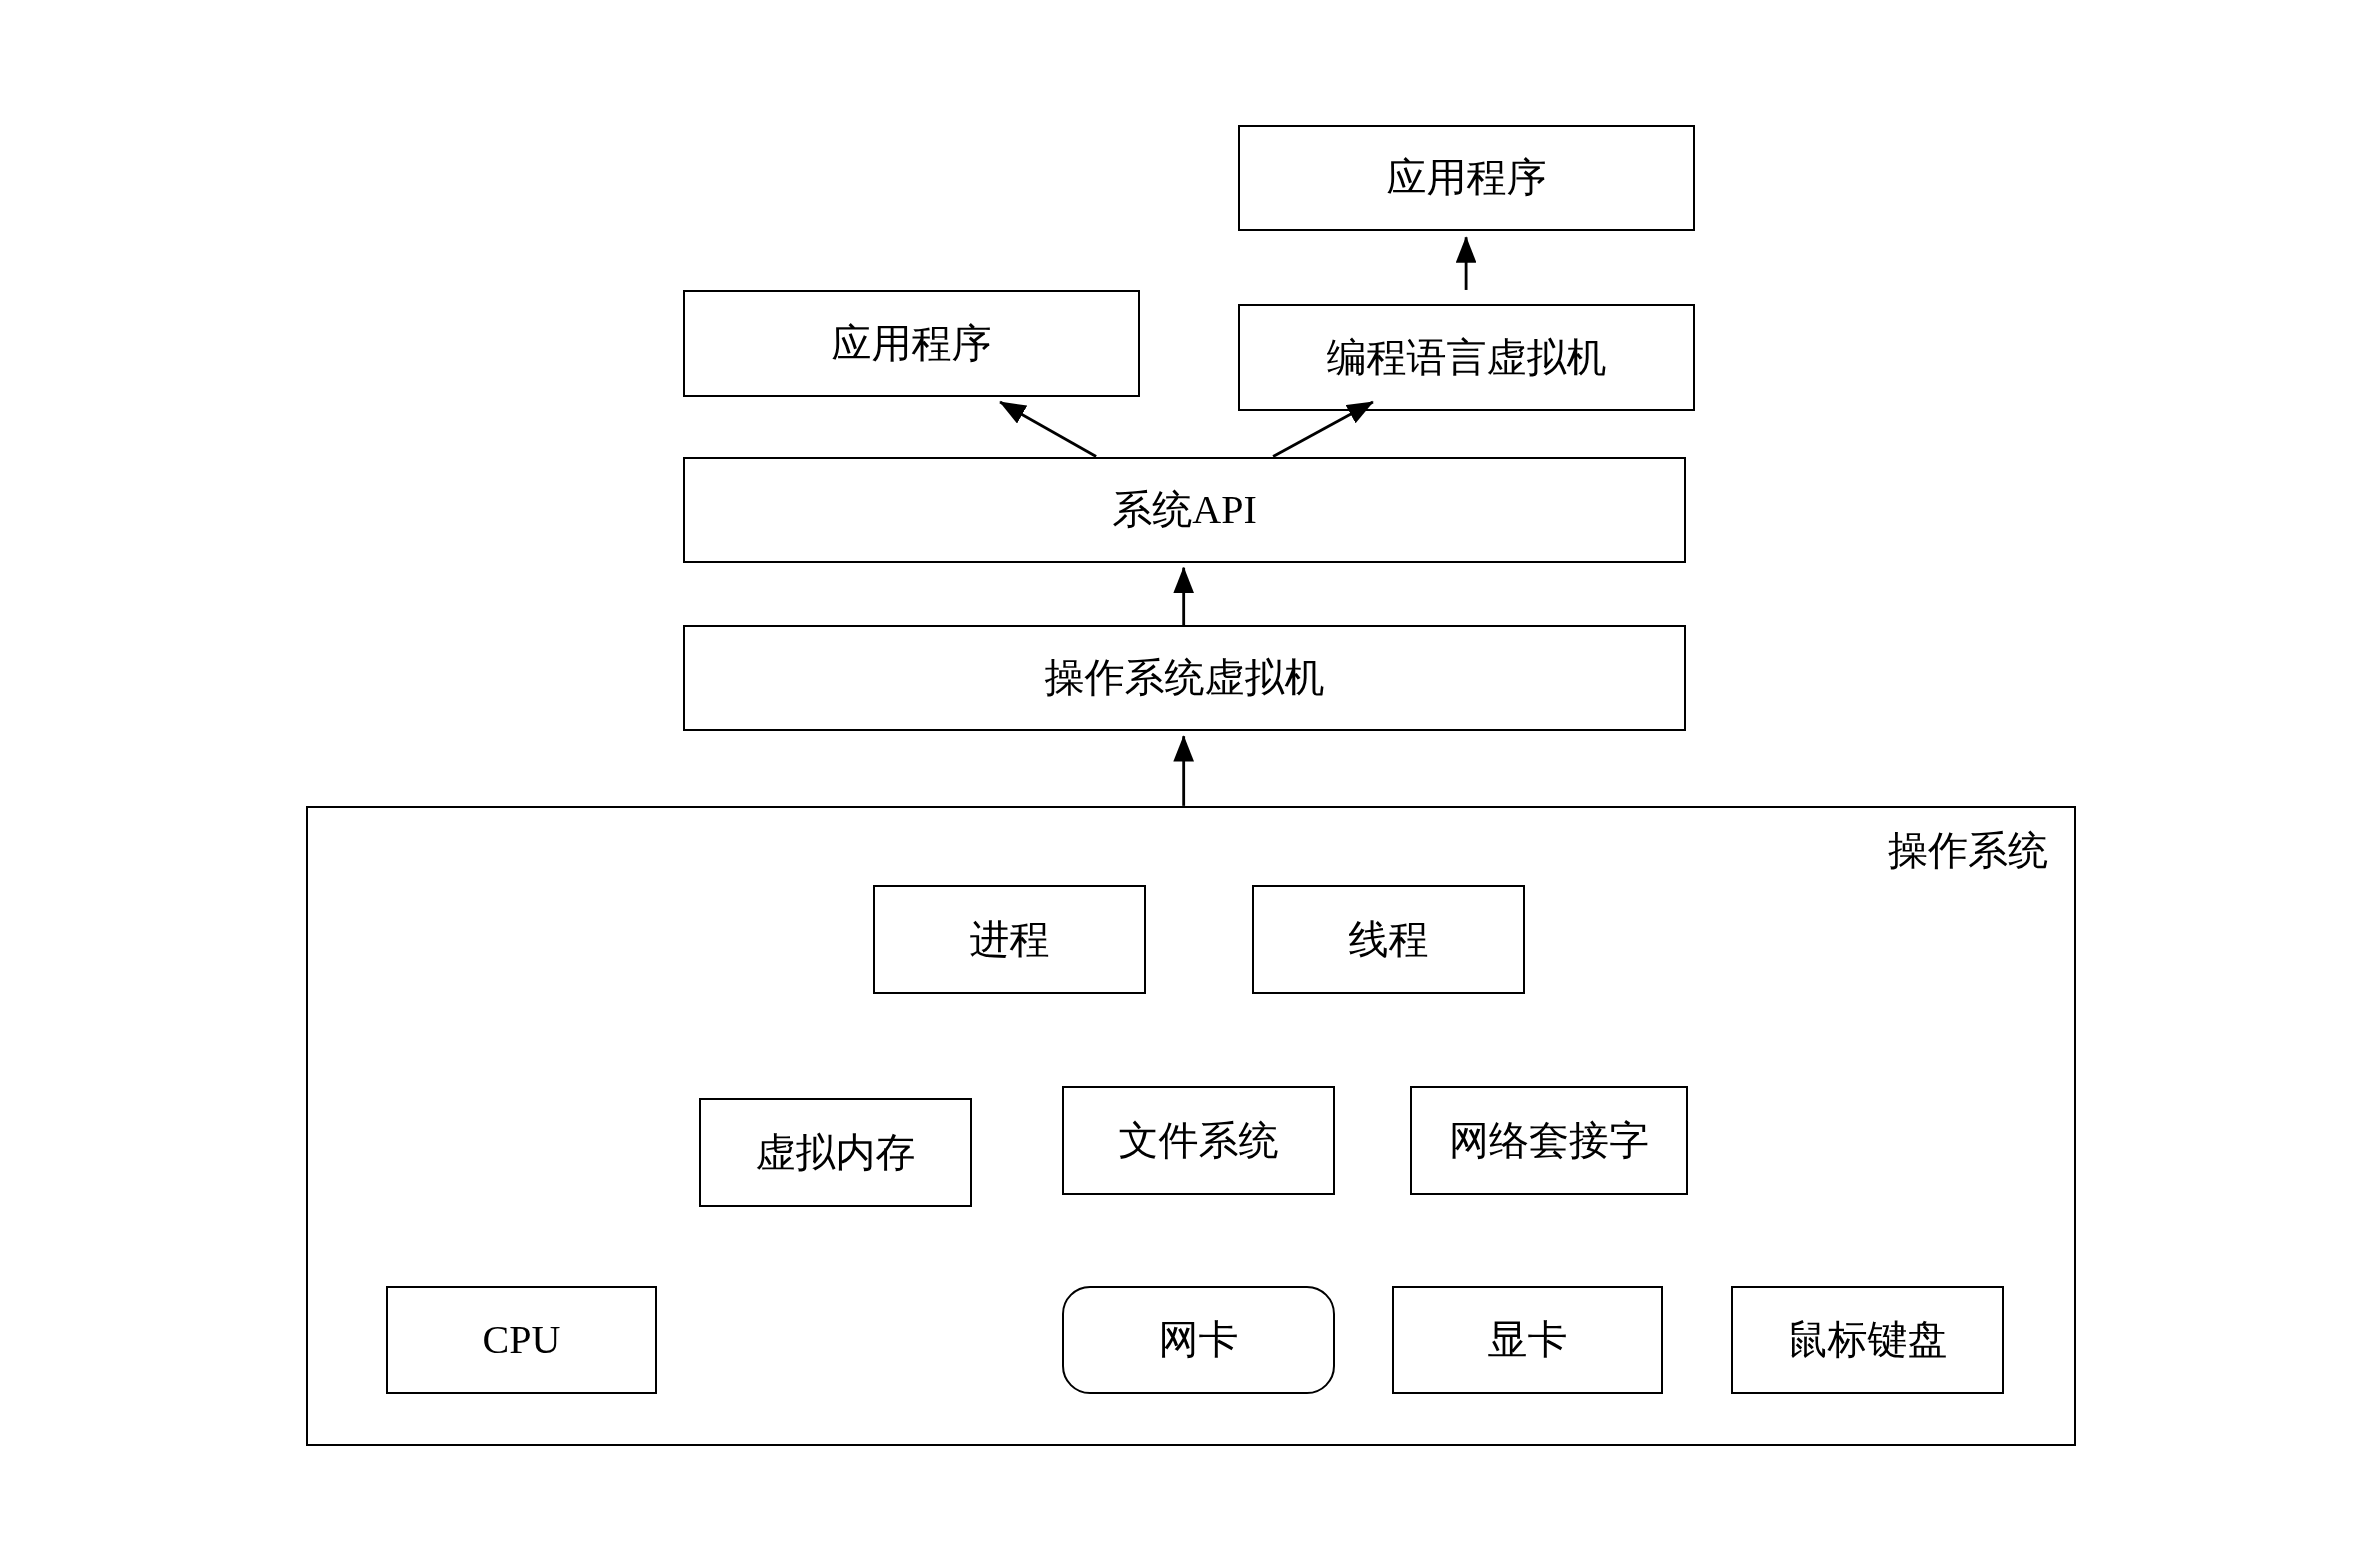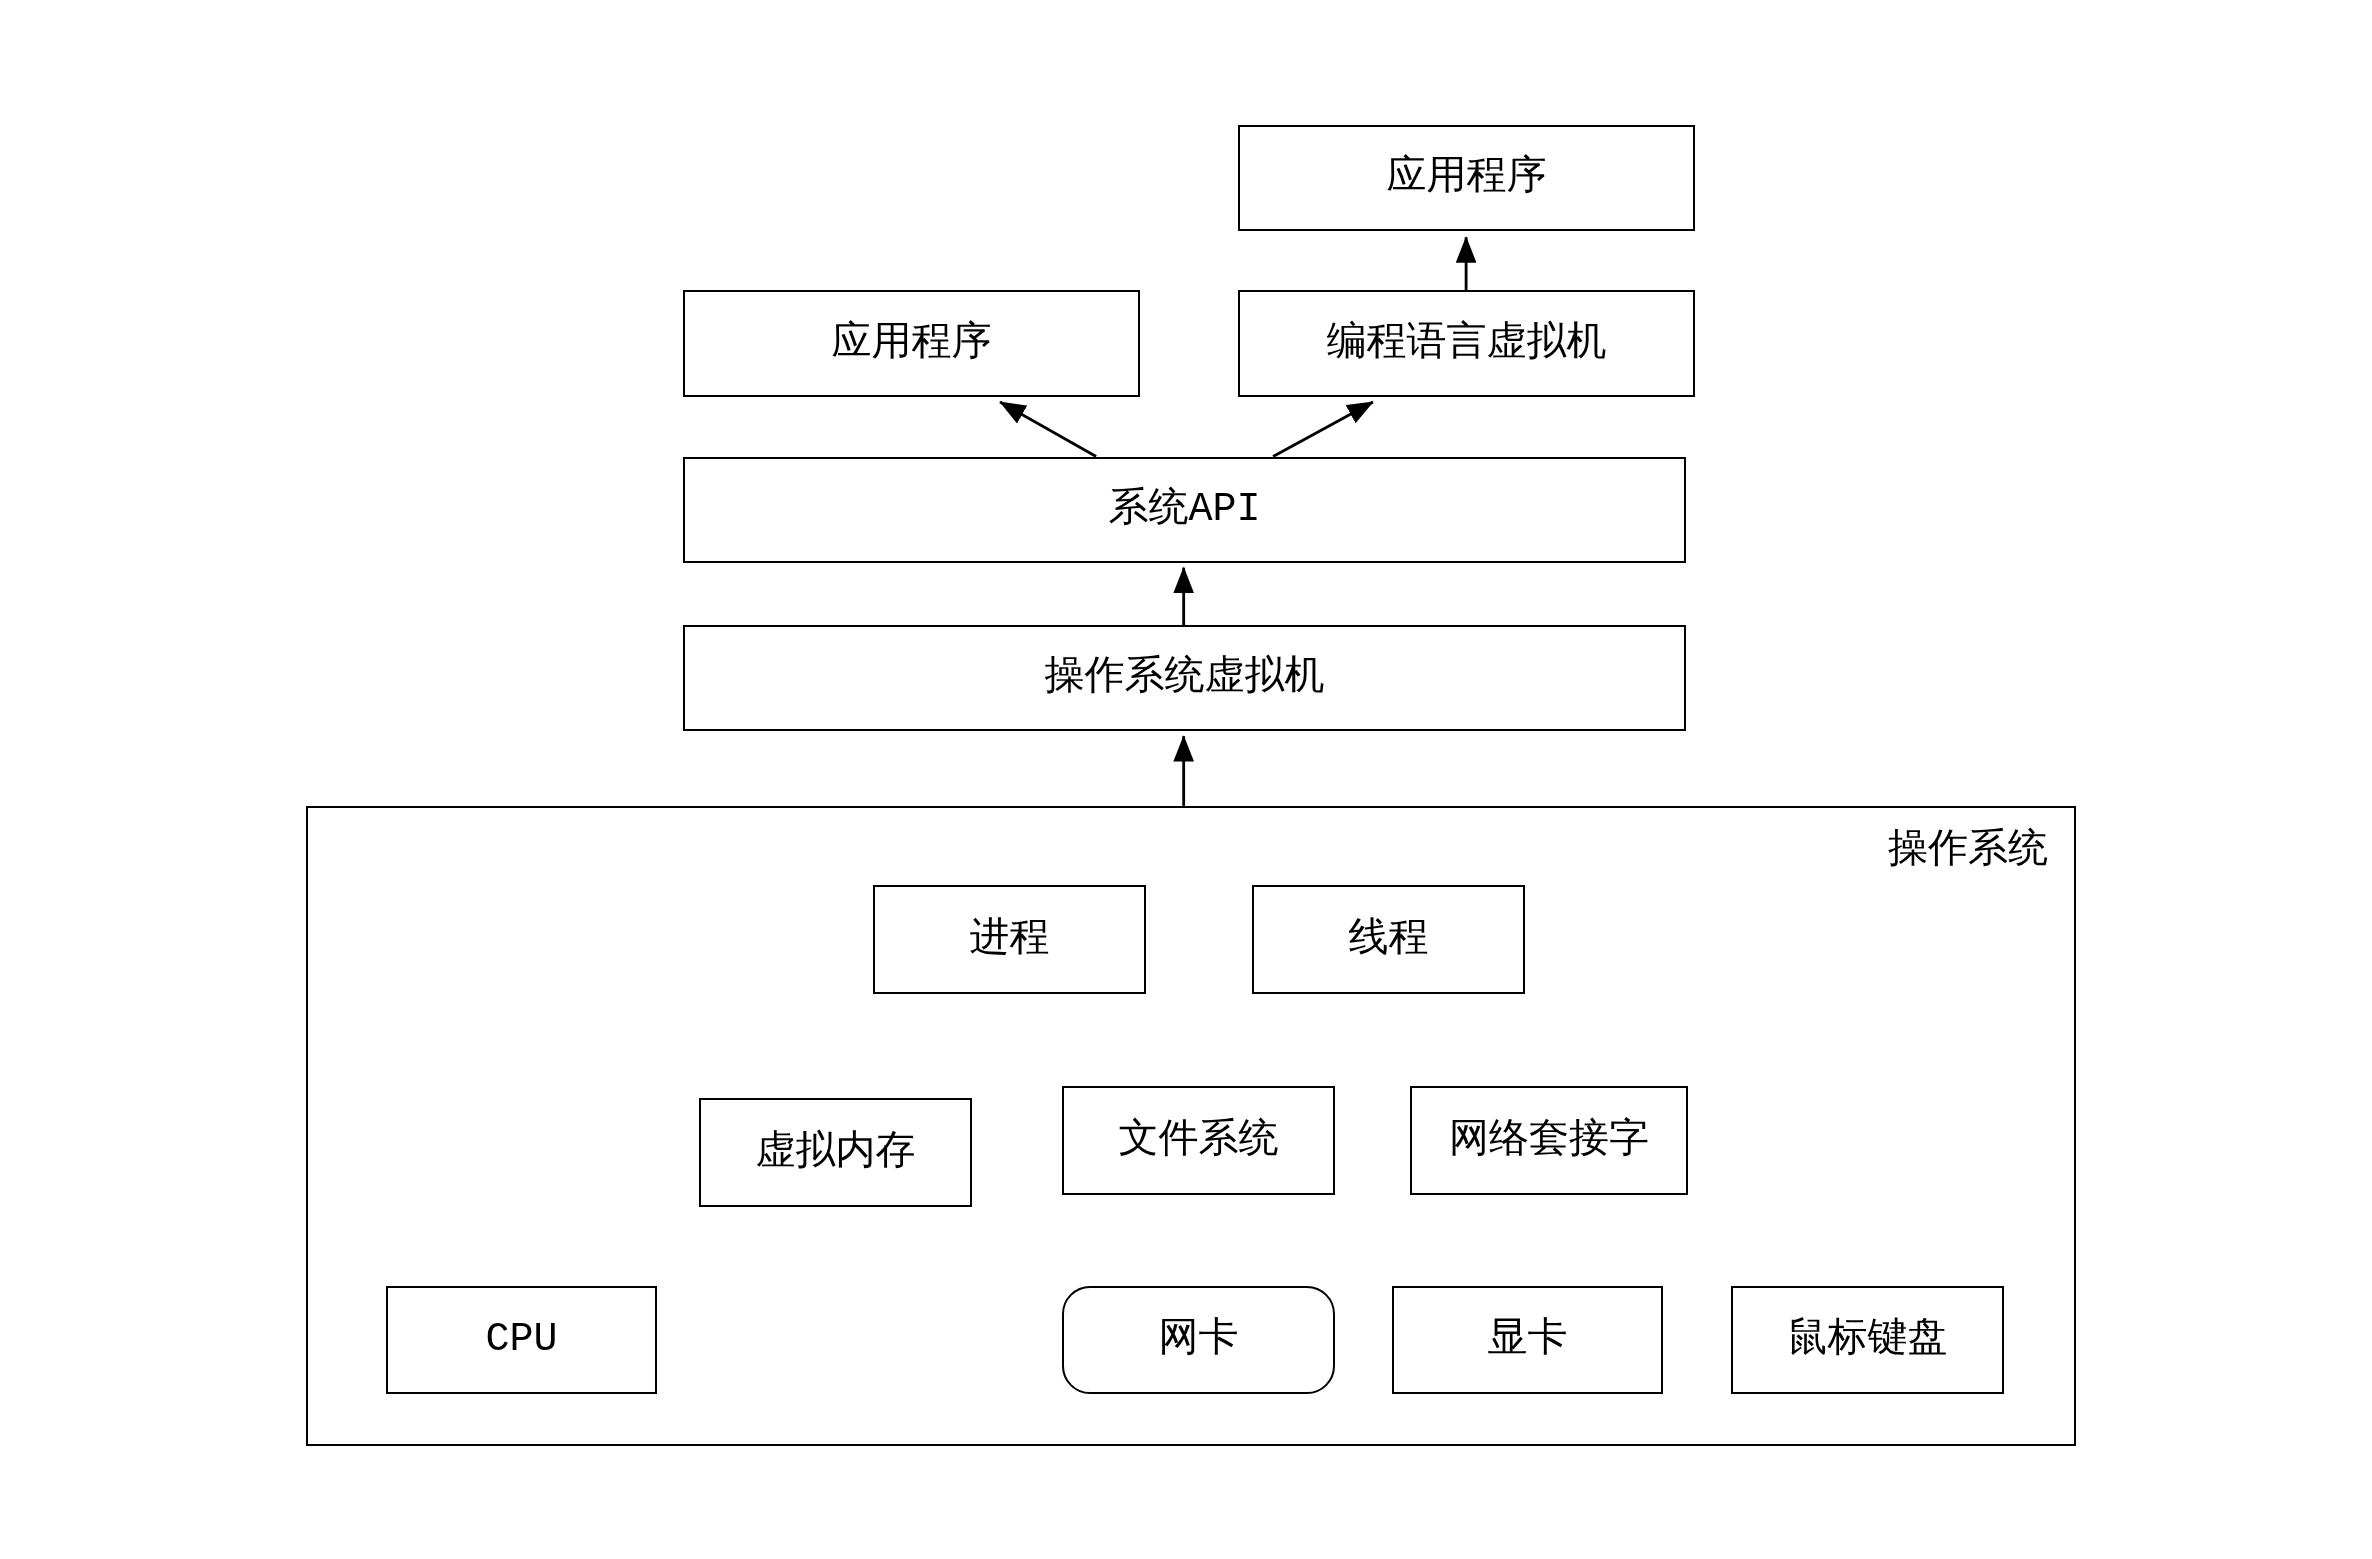--- a/index.html
+++ b/index.html
@@ -1,21 +1,21 @@
 <!DOCTYPE html>
 <html style="font-size:15px"><head>
 <meta charset="utf-8">
 <style>
   html, body { margin: 0; padding: 0; background: #ffffff; }
   .canvas {
     position: relative;
     width: 2010px;
     height: 1559px;
     background: #ffffff;
-    font-family: Liberation Mono, monospace;
+    font-family: Liberation Serif, serif;
     color: #000000;
   }
   .node {
     position: absolute;
     box-sizing: border-box;
     background: #ffffff;
     border: 2.8px solid #000000;
     display: flex;
     align-items: center;
     justify-content: center;
@@ -43,21 +43,21 @@
     position: absolute;
     left: 0; top: 0;
     width: 2373px; height: 1559px;
     z-index: 3;
     pointer-events: none;
   }
 
   
   .pos-app-top        { left: 1238px; top: 125px;  width: 457px;  height: 106px; }
   .pos-app-left       { left: 683px;  top: 290px;  width: 457px;  height: 107px; }
-  .pos-plvm           { left: 1238px; top: 290px;  width: 457px;  height: 107px; }
+  .pos-plvm           { left: 1238px; top: 304px;  width: 457px;  height: 107px; }
   .pos-sys-api        { left: 683px;  top: 457px;  width: 1003px; height: 106px; }
   .pos-os-vm          { left: 683px;  top: 625px;  width: 1003px; height: 106px; }
   .pos-os-container   { left: 306px;  top: 806px;  width: 1770px; height: 640px; }
   .pos-process        { left: 873px;  top: 885px;  width: 273px;  height: 109px; }
   .pos-thread         { left: 1252px; top: 885px;  width: 273px;  height: 109px; }
   .pos-virtual-memory { left: 699px;  top: 1086px; width: 273px;  height: 109px; margin-top: 12px; }
   .pos-file-system    { left: 1062px; top: 1086px; width: 273px;  height: 109px; }
   .pos-network-socket { left: 1410px; top: 1086px; width: 278px;  height: 109px; }
   .pos-cpu            { left: 386px;  top: 1286px; width: 271px;  height: 108px; }
   .pos-memory         { left: 721px;  top: 1286px; width: 272px;  height: 108px; }

